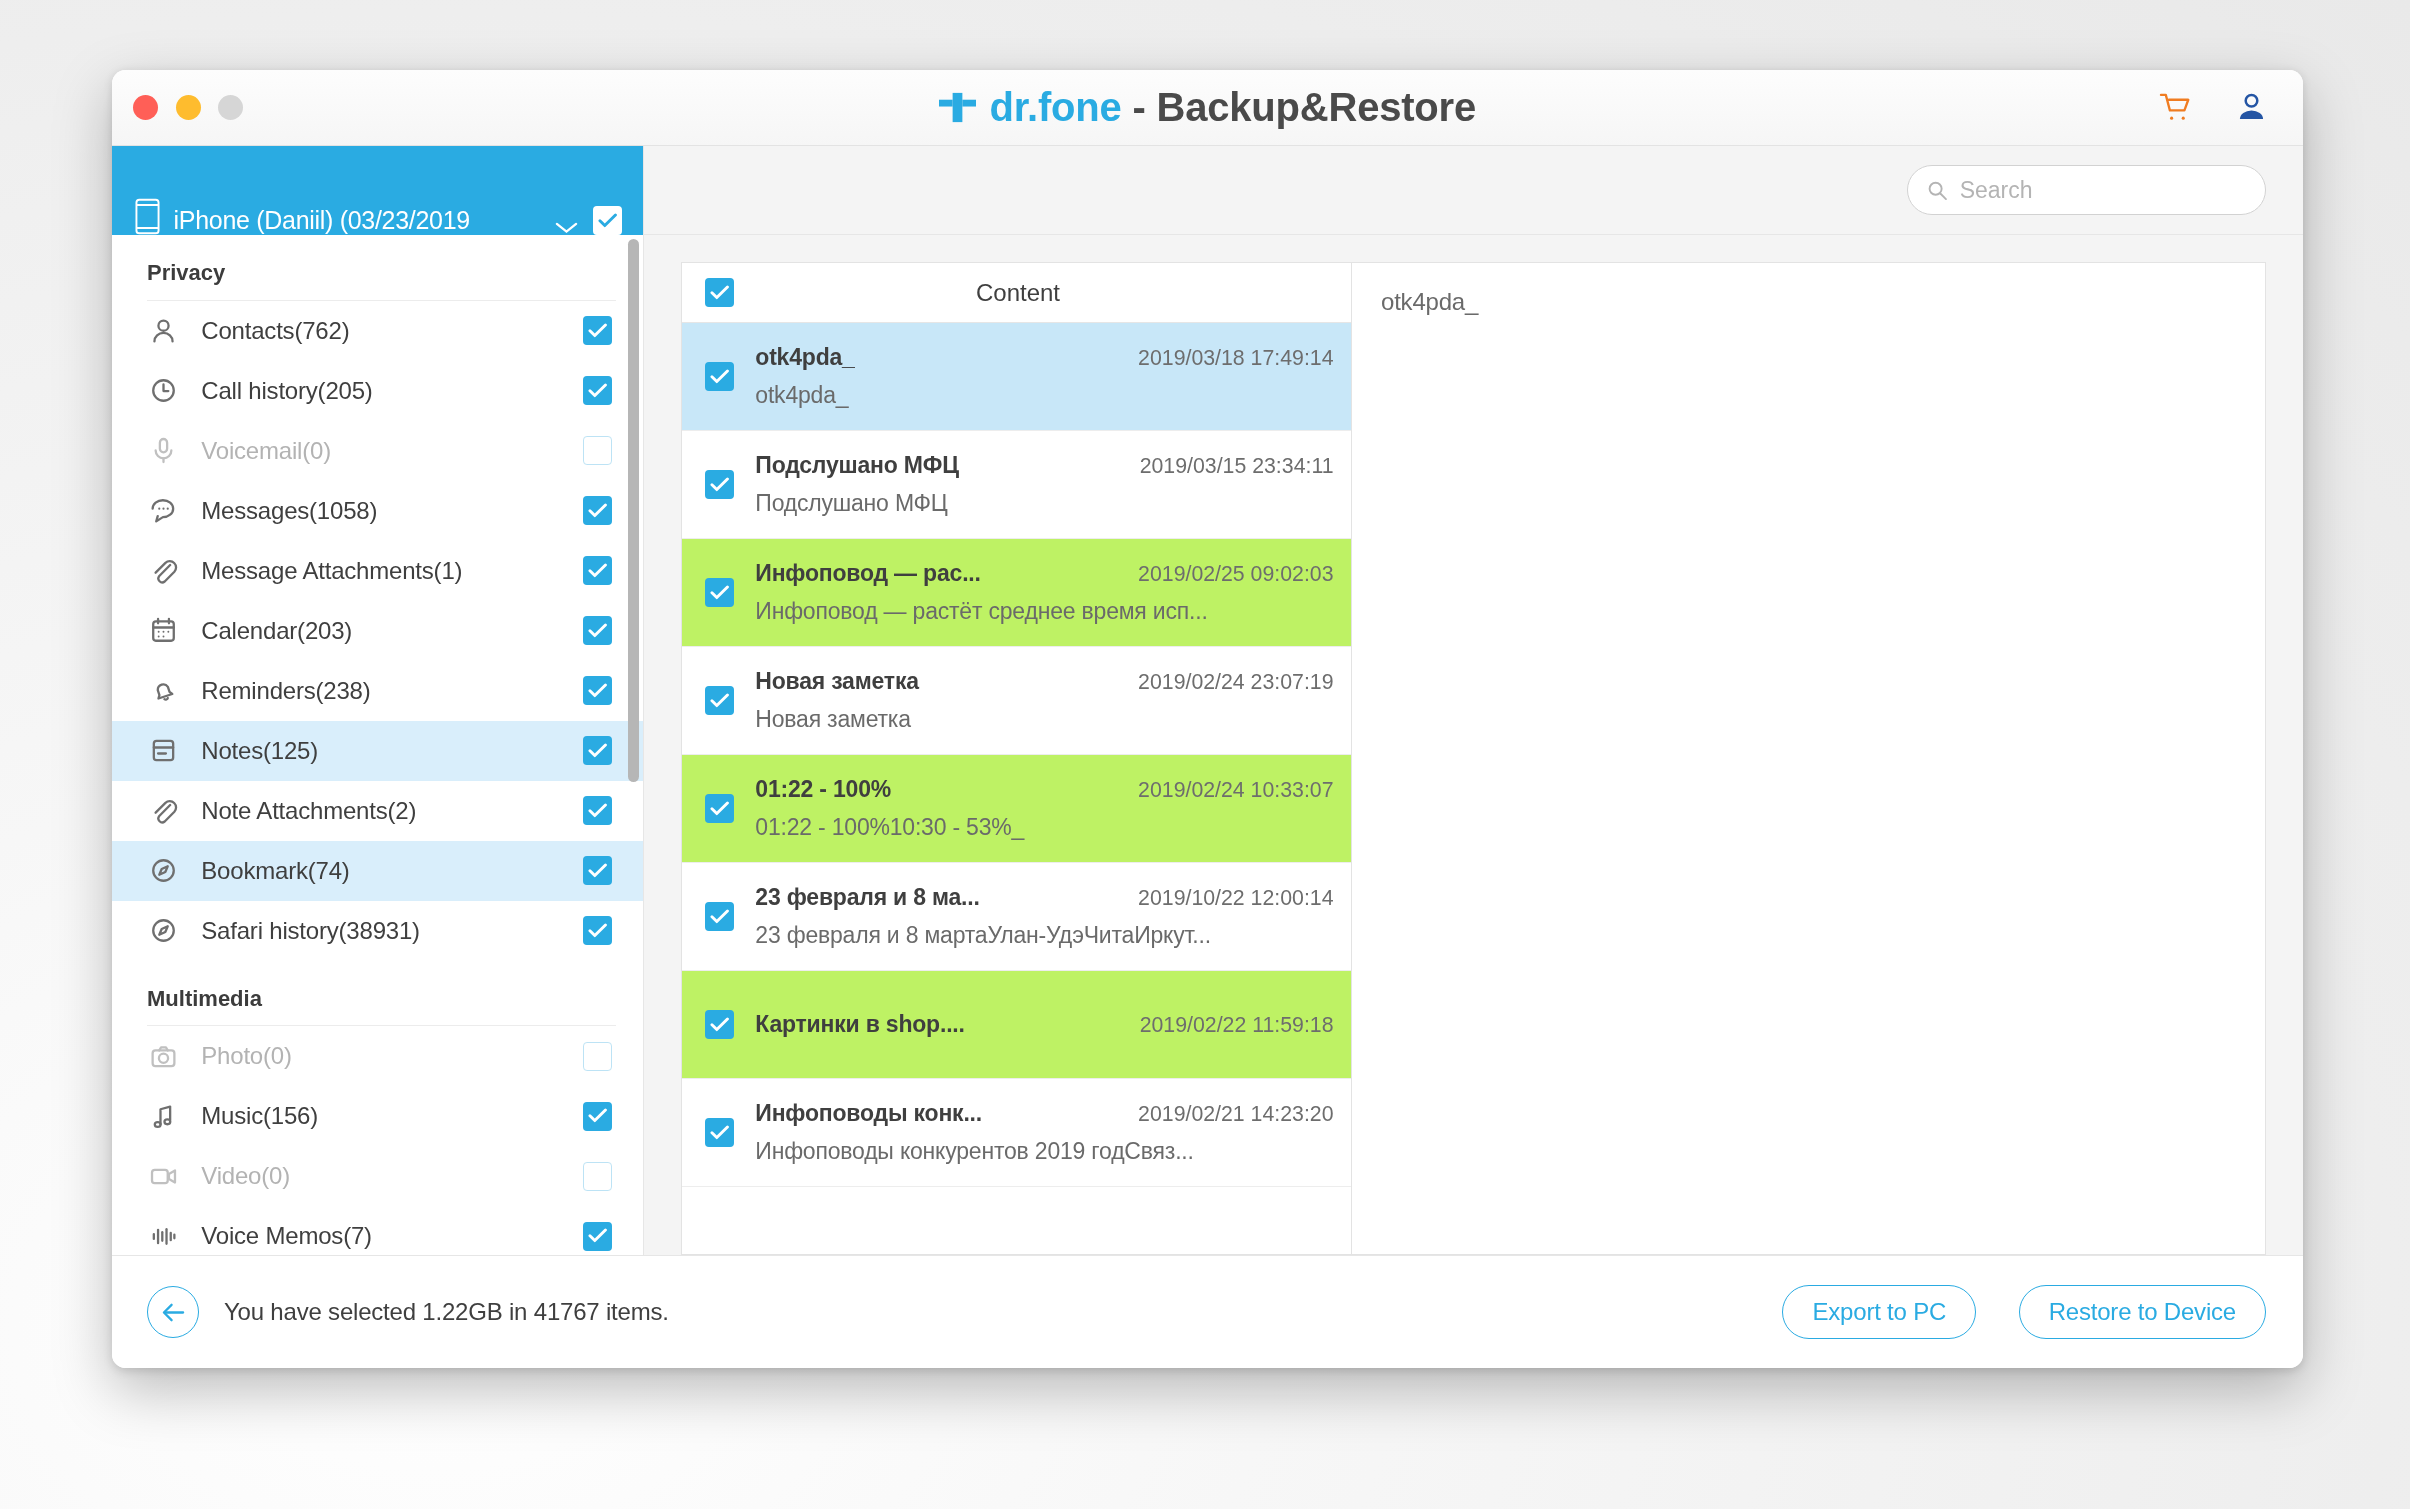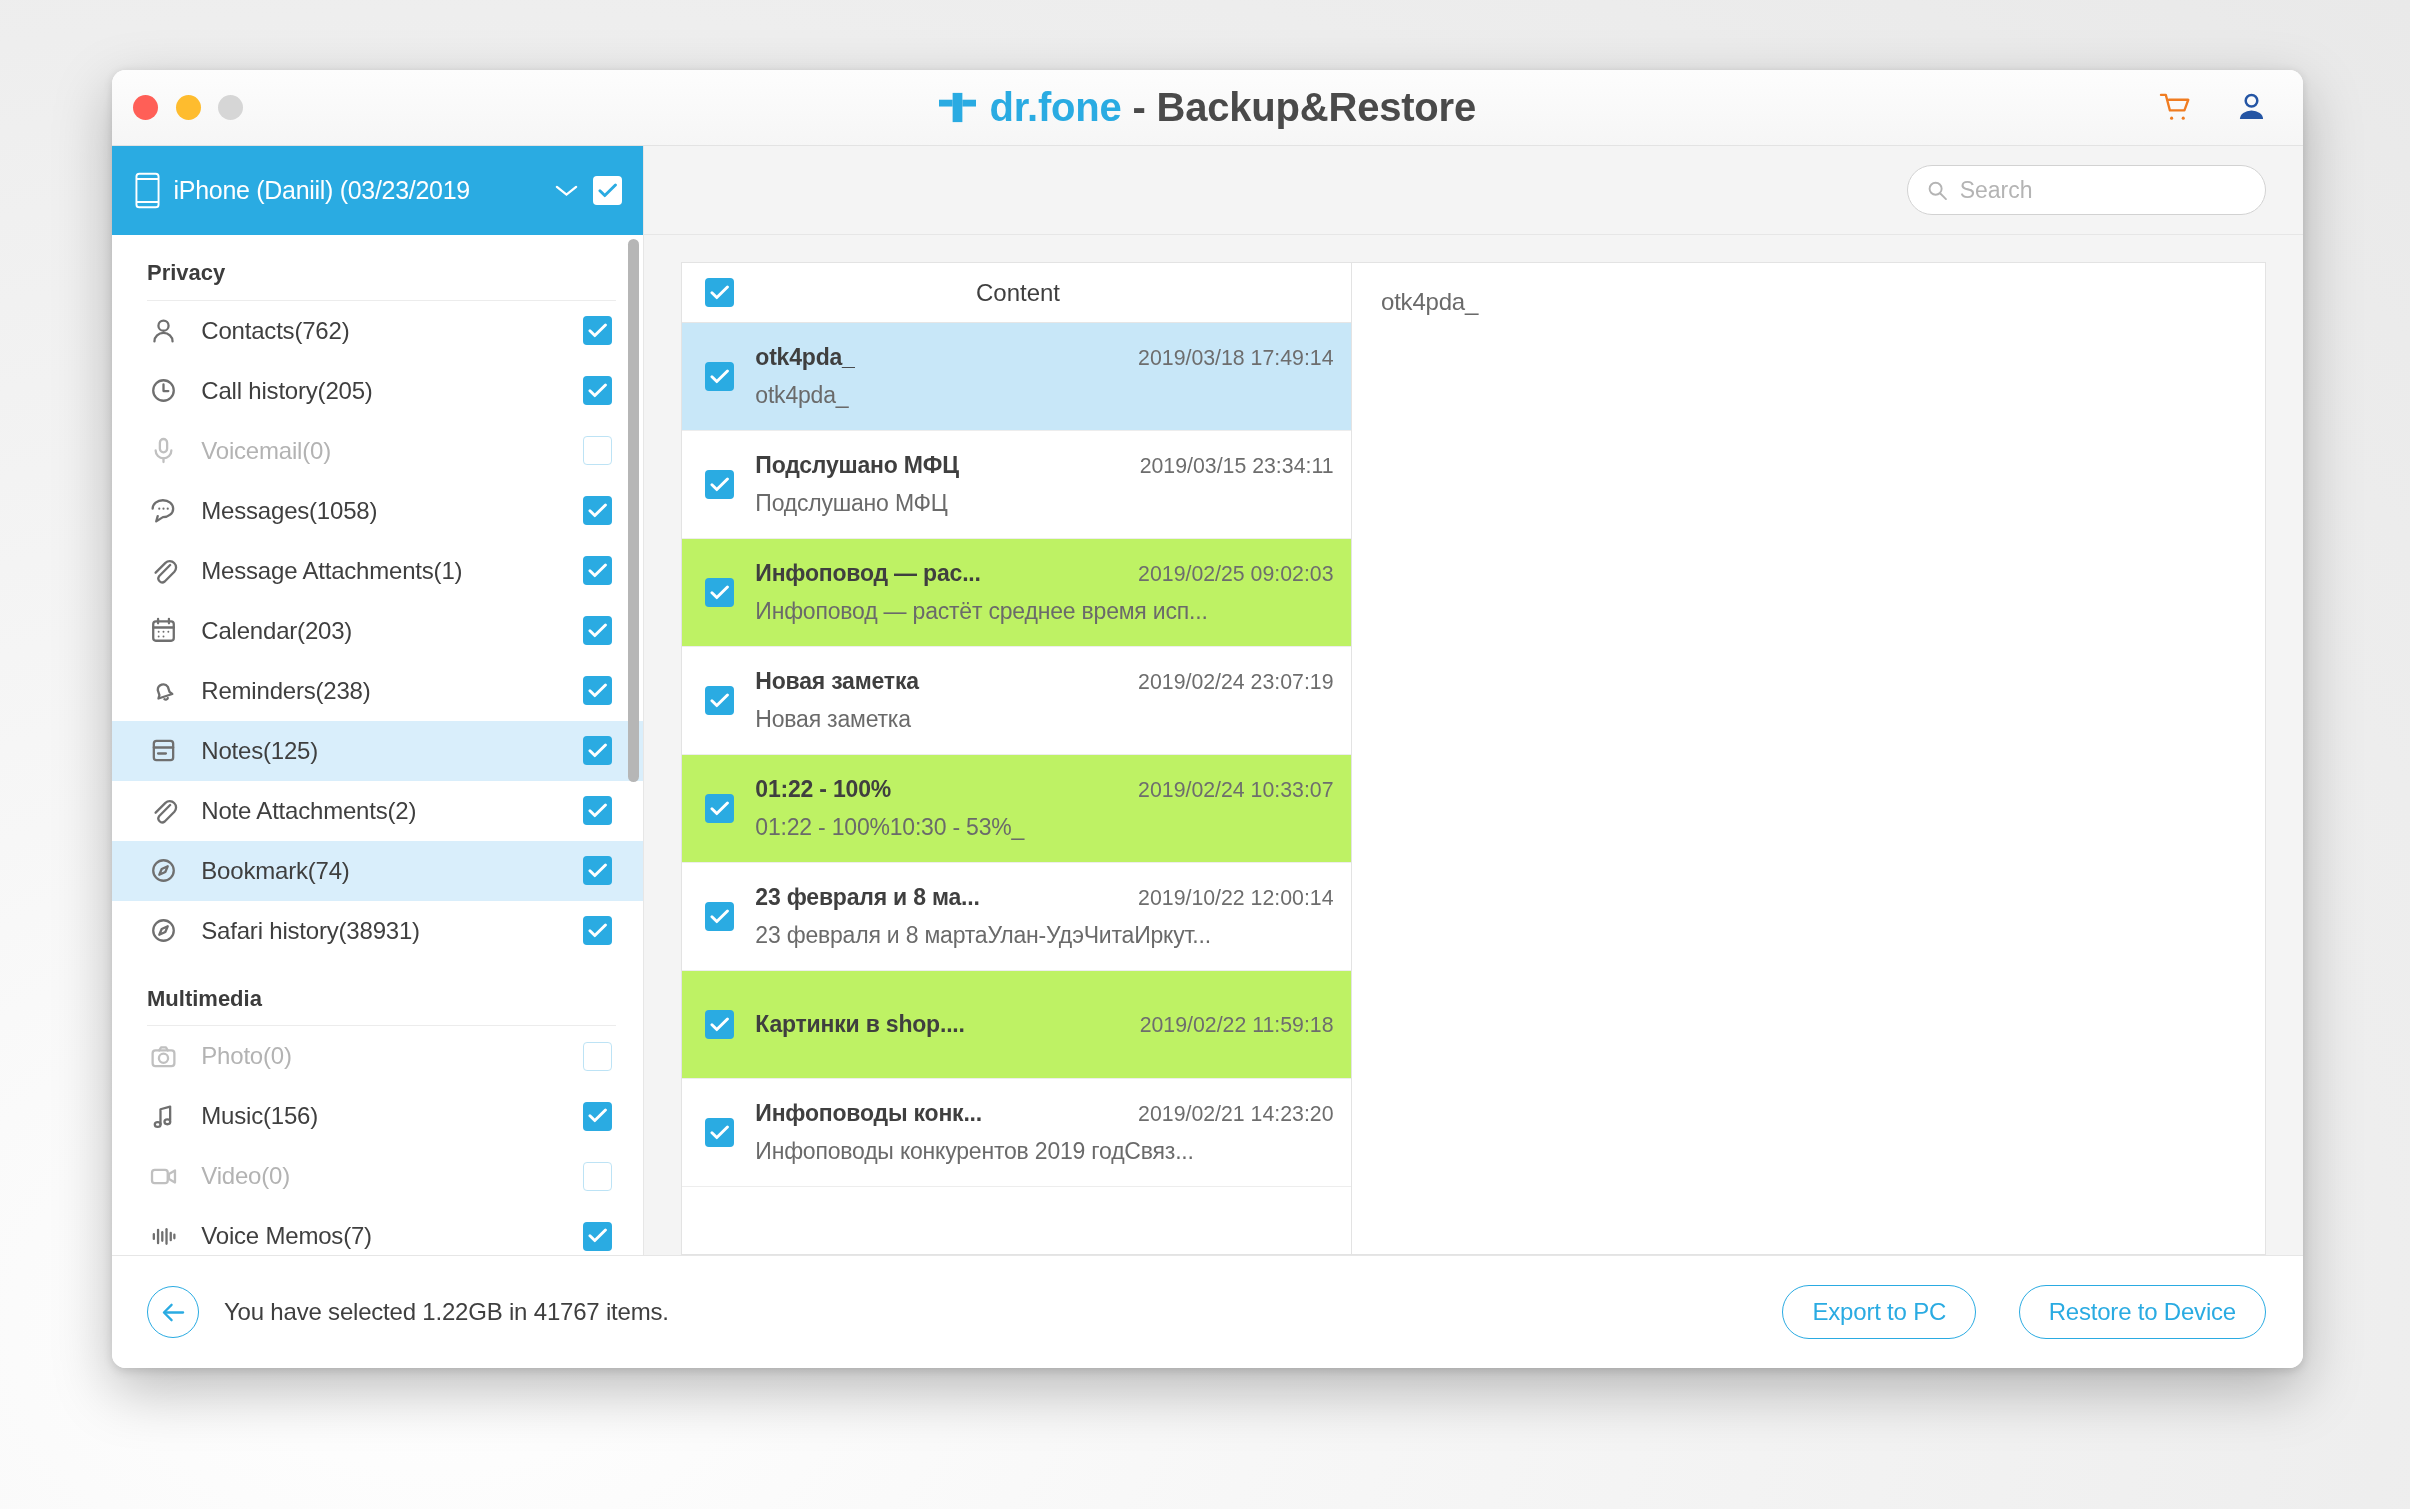--- a/index.html
+++ b/index.html
@@ -60,21 +60,21 @@
     width: 532px; flex: 0 0 532px;
     background: #ffffff;
     border-right: 1px solid #e6e6e6;
     display: flex; flex-direction: column;
     position: relative;
     overflow: hidden;
   }
   .device-bar {
     height: 89px; flex: 0 0 89px;
     background: #2aabe2;
-    display: flex; align-items: center;
+    display: flex; align-items: flex-end;
     padding: 0 21.3px 0 23px;
     gap: 13.6px; cursor: pointer;
   }
   .device-name {
     color: #fff; font-size: 25px; white-space: nowrap;
     overflow: hidden; flex: 1; letter-spacing: -0.3px;
   }
   .chev { flex: 0 0 auto; }
   .cb {
     width: 29px; height: 29px; flex: 0 0 29px;

